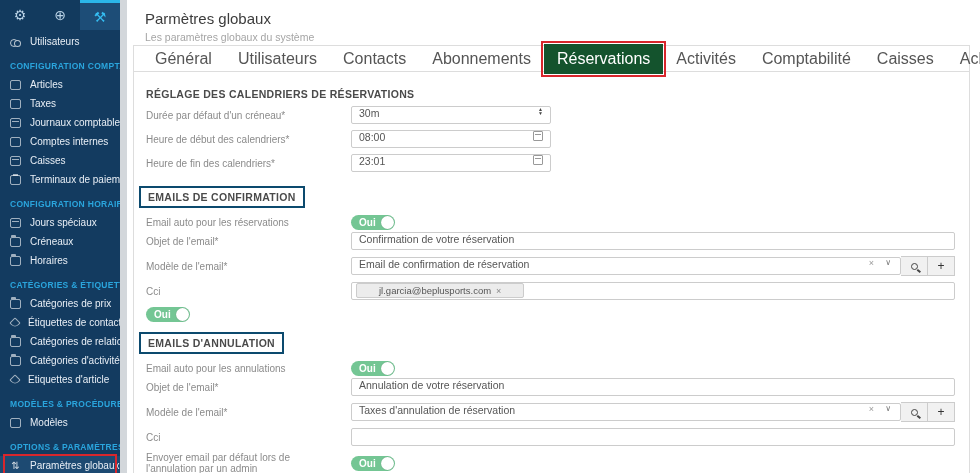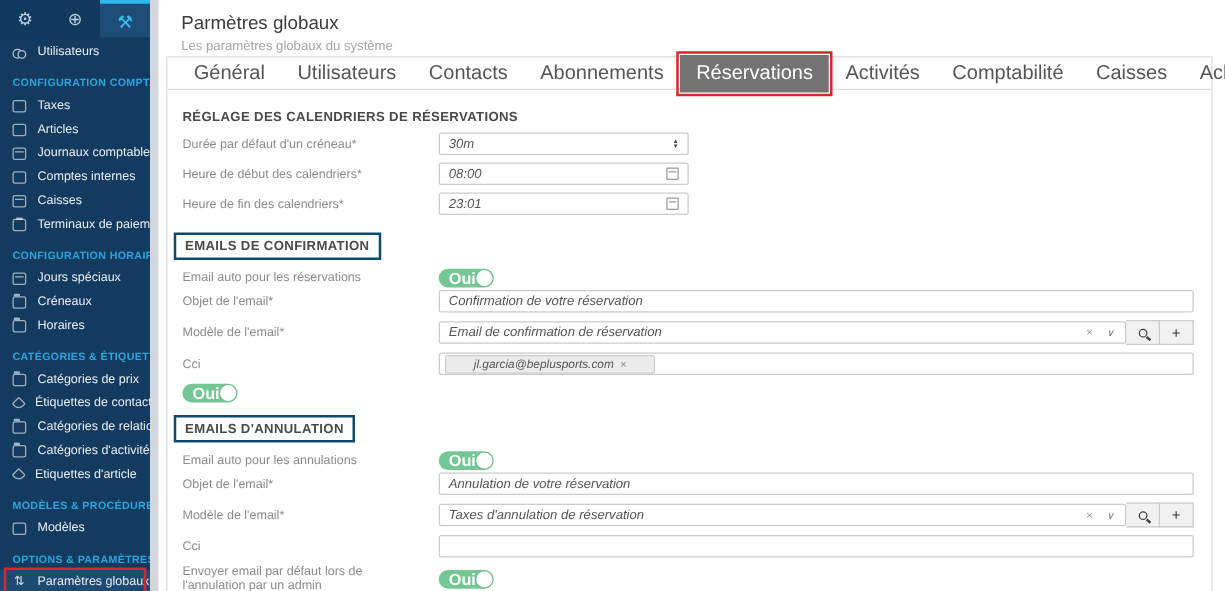--- a/index.html
+++ b/index.html
@@ -30,42 +30,42 @@
 
   
   .main { position:absolute; left:127px; top:0; right:0; bottom:0; background:#fff; }
   .page-header { padding:10px 0 0 18px; }
   .page-title { font-size:15px; color:#3c3c3c; font-weight:400; }
   .page-subtitle { font-size:10.5px; color:#a5a5a5; margin-top:4px; }
 
   .card { position:absolute; left:6px; right:10px; top:45px; height:700px; border:1px solid #ddd; background:#fff; }
   .tab-bar { display:flex; align-items:center; border-bottom:1px solid #ddd; padding:0 8px; height:26px; }
   .tab { font-size:16px; color:#555; padding:6px 13px; cursor:pointer; position:relative; white-space:nowrap; }
-  .tab.active { background:#737373; color:#fff; }
+  .tab.active { background:#14532d; color:#fff; }
   .tab.annotated::after { content:""; position:absolute; inset:-3px; border:2px solid #d8262c; pointer-events:none; }
 
   .form-area { padding:12px 14px 0 12px; }
   .sec-heading { display:inline-block; font-size:10.5px; font-weight:bold; color:#4a4a4a; margin:8px 0 6px 0; letter-spacing:.3px; }
   .section:first-child .sec-heading { margin-top:2px; }
   .sec-heading.annotated { border:2px solid #0c4a6e; padding:3px 7px; margin-left:-7px; }
 
   .row { display:flex; align-items:center; margin-bottom:6px; min-height:18px; }
   .row.toggle-row { margin-bottom:2px; min-height:16px; }
   .row-label { flex:none; width:205px; font-size:10px; color:#8b8b8b; padding-right:10px; }
   .row-control { flex:1; display:flex; align-items:center; }
 
-  .input { flex:1; height:18px; border:1px solid #ccc; border-radius:2px; background:#fff; display:flex; align-items:center; padding:0 7px; font-size:10.5px; color:#555; position:relative; cursor:text;font-style:italic; }
+  .input { flex:1; height:18px; border:1px solid #ccc; border-radius:2px; background:#fff; display:flex; align-items:flex-start; padding:0 7px; font-size:10.5px; color:#555; position:relative; cursor:text; }
   .ctl-narrow { flex:0 0 200px; max-width:200px; }
 
   .spinner { margin-left:auto; display:flex; flex-direction:column; align-items:center; line-height:4px; font-size:5px; color:#444; cursor:pointer; }
   .cal-icon { margin-left:auto; width:10px; height:10px; border:1px solid #999; border-radius:1px; position:relative; cursor:pointer; }
   .cal-icon::before { content:""; position:absolute; left:1px; right:1px; top:2px; height:1px; background:#999; }
 
   .toggle { flex:none; width:44px; height:15px; background:#74c694; border-radius:8px; position:relative; display:flex; align-items:center; cursor:pointer; }
-  .toggle-label { color:#fff; font-size:13px; font-weight:bold; margin-left:8px; }
+  .toggle-label { color:#fff; font-size:10px; font-weight:bold; margin-left:8px; }
   .toggle-knob { position:absolute; right:1px; top:1px; width:13px; height:13px; background:#fff; border-radius:50%; box-shadow:0 0 1px rgba(0,0,0,.3); }
 
   .select2 { padding-right:44px; cursor:pointer; }
   .clear-icon { position:absolute; right:26px; font-size:9px; color:#999; cursor:pointer; }
   .chevron-icon { position:absolute; right:9px; font-size:8px; color:#777; cursor:pointer; }
   .btn { flex:none; width:27px; height:20px; border:1px solid #ccc; border-left:none; background:#f1f1f1; display:flex; align-items:center; justify-content:center; cursor:pointer; font-size:12px; color:#333; }
   .magnifier { width:7px; height:7px; border:1.5px solid #444; border-radius:50%; position:relative; }
   .magnifier::after { content:""; position:absolute; left:5px; top:6px; width:4px; height:1.5px; background:#444; transform:rotate(40deg); }
 
   .tag { display:inline-flex; align-items:center; gap:5px; background:#ececec; border:1px solid #ccc; border-radius:2px; padding:1px 22px; font-size:9.5px; color:#555; margin-left:-3px; cursor:default; }
@@ -93,26 +93,26 @@
           <div class="sb-item">
     <span class="ic ic-users"></span>
     <span class="sb-label">Utilisateurs</span>
   </div>
         </div>
   </div>
       <div class="sb-group">
     <div class="sb-header">CONFIGURATION COMPTA</div>
     <div class="sb-items">
           <div class="sb-item">
+    <span class="ic ic-box"></span>
+    <span class="sb-label">Articles</span>
+  </div>
+          <div class="sb-item">
     <span class="ic ic-tax"></span>
     <span class="sb-label">Taxes</span>
-  </div>
-          <div class="sb-item">
-    <span class="ic ic-box"></span>
-    <span class="sb-label">Articles</span>
   </div>
           <div class="sb-item">
     <span class="ic ic-journal"></span>
     <span class="sb-label">Journaux comptables</span>
   </div>
           <div class="sb-item">
     <span class="ic ic-account"></span>
     <span class="sb-label">Comptes internes</span>
   </div>
           <div class="sb-item">

